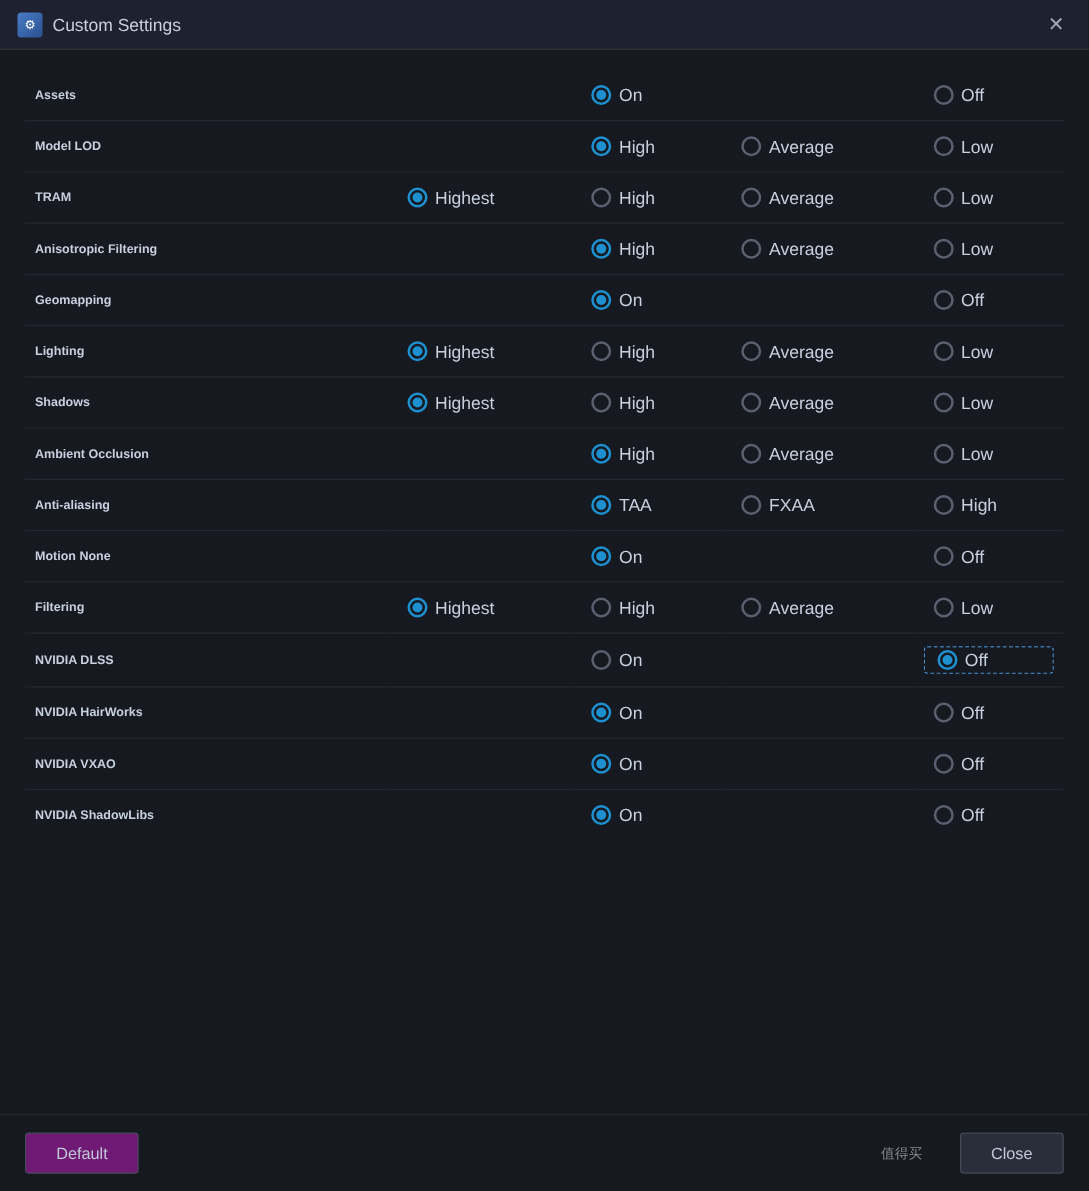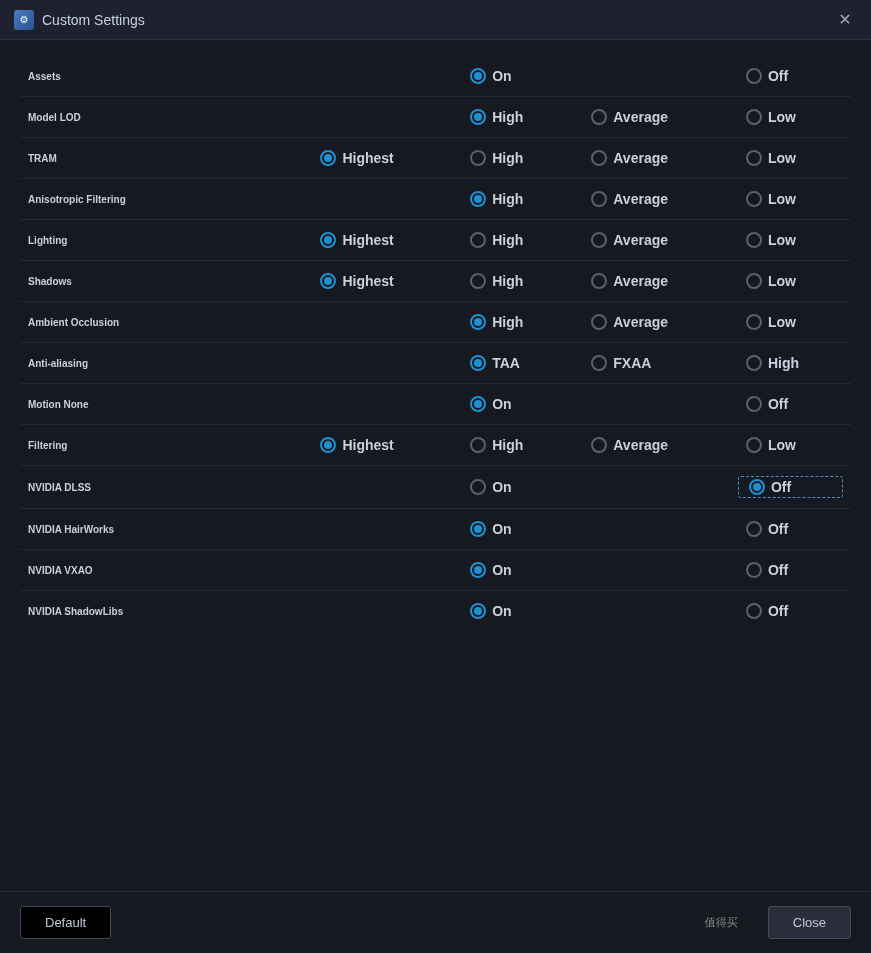--- a/index.html
+++ b/index.html
@@ -94,21 +94,20 @@
     }
 
     .radio-option {
       display: flex;
       align-items: center;
       gap: 6px;
       white-space: nowrap;
       font-size: 14px;
       color: #c8d0e0;
       padding: 2px 8px;
-      font-weight: bold;
     }
 
     .radio-circle {
       width: 16px;
       height: 16px;
       border-radius: 50%;
       border: 2px solid #5a6070;
       display: inline-flex;
       align-items: center;
       justify-content: center;
@@ -138,21 +137,21 @@
       background: #16191f;
       padding: 14px 20px;
       display: flex;
       align-items: center;
       justify-content: space-between;
       border-top: 1px solid #252830;
       flex-shrink: 0;
     }
 
     .default-btn {
-      background: #000000;
+      background: #701a75;
       border: 1px solid #454a5a;
       color: #c0c8d8;
       padding: 8px 24px;
       font-size: 13px;
       cursor: pointer;
       border-radius: 3px;
     }
 
     .close-footer-btn {
       background: #2a2e3a;
@@ -265,20 +264,37 @@
     </div>
           </td>
           <td>
             <div class="radio-option ">
       <span class="radio-circle "></span>
       <span>Low</span>
     </div>
           </td>
         </tr>
         <tr>
+          <td class="setting-label">Geomapping</td>
+          <td></td>
+          <td>
+            <div class="radio-option ">
+      <span class="radio-circle selected"></span>
+      <span>On</span>
+    </div>
+          </td>
+          <td></td>
+          <td>
+            <div class="radio-option ">
+      <span class="radio-circle "></span>
+      <span>Off</span>
+    </div>
+          </td>
+        </tr>
+        <tr>
           <td class="setting-label">Lighting</td>
           <td>
             <div class="radio-option ">
       <span class="radio-circle selected"></span>
       <span>Highest</span>
     </div>
           </td>
           <td>
             <div class="radio-option ">
       <span class="radio-circle "></span>

